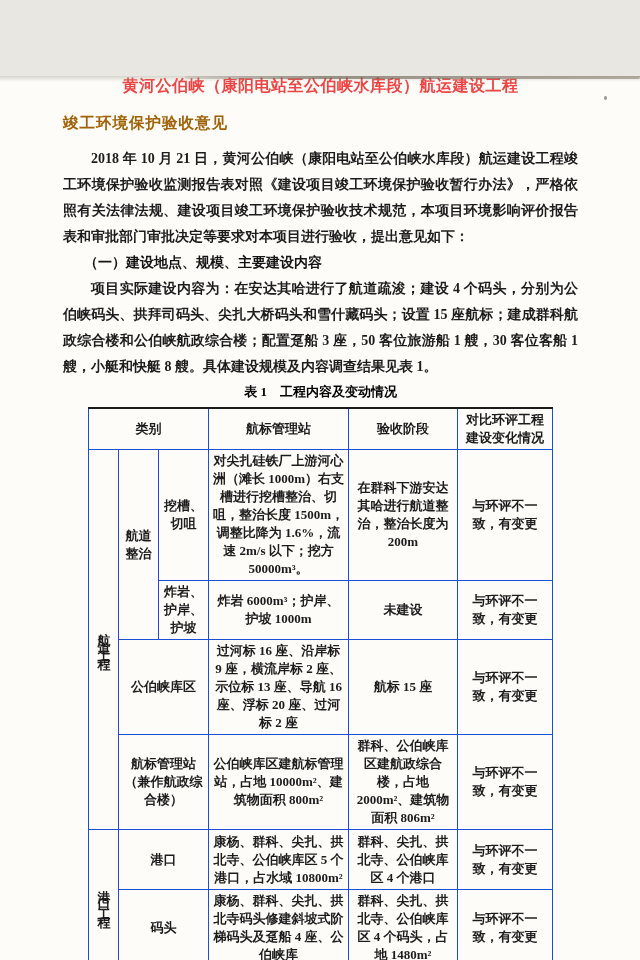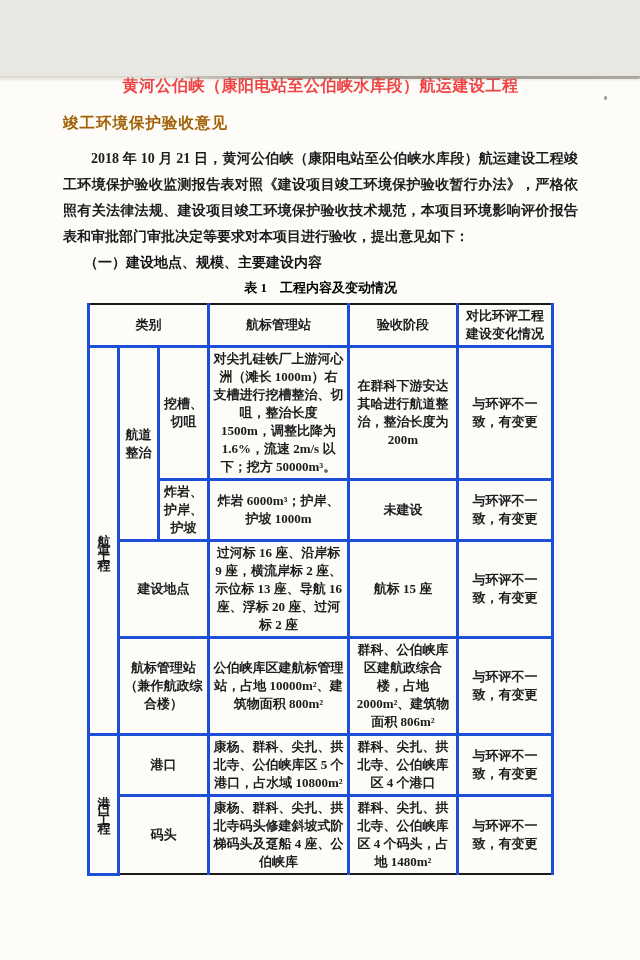--- a/index.html
+++ b/index.html
@@ -72,21 +72,21 @@
   table.main{
     border-collapse:collapse;
     table-layout:fixed;
     margin:0 auto;
     width:464px;
     font-size:13px;
     font-weight:600;
     color:#1c1c1c;
   }
   table.main td{
-    border:3px solid #1d4ed8;
+    border:1px solid #1d4ed8;
     text-align:center;
     vertical-align:middle;
     padding:2px 3px;
     line-height:18px;
     box-sizing:border-box;
   }
   table.main tr.hdr td{border-top:2.5px solid #1a1a1a;}
   table.main tr.last td{border-bottom:2.5px solid #1a1a1a;}
   td.vert{
     writing-mode:vertical-lr;
@@ -110,20 +110,21 @@
   <div class="scan-top-line"></div>
   <div class="scan-dot"></div>
 
   <div class="doc-title1">黄河公伯峡（康阳电站至公伯峡水库段）航运建设工程</div>
   <div class="doc-title2">竣工环境保护验收意见</div>
 
   <p class="para">2018 年 10 月 21 日，黄河公伯峡（康阳电站至公伯峡水库段）航运建设工程竣工环境保护验收监测报告表对照《建设项目竣工环境保护验收暂行办法》，严格依照有关法律法规、建设项目竣工环境保护验收技术规范，本项目环境影响评价报告表和审批部门审批决定等要求对本项目进行验收，提出意见如下：</p>
 
   <div class="h2">（一）建设地点、规模、主要建设内容</div>
 
+  <p class="para">项目实际建设内容为：在安达其哈进行了航道疏浚；建设 4 个码头，分别为公伯峡码头、拱拜司码头、尖扎大桥码头和雪什藏码头；设置 15 座航标；建成群科航政综合楼和公伯峡航政综合楼；配置趸船 3 座，50 客位旅游船 1 艘，30 客位客船 1 艘，小艇和快艇 8 艘。具体建设规模及内容调查结果见表 1。</p>
 
   <div class="tbl-caption">表 1　工程内容及变动情况</div>
 
   <table class="main">
     <colgroup>
       <col style="width:30px">
         <col style="width:40px">
         <col style="width:50px">
       <col style="width:140px">
         <col style="width:109px">
@@ -144,21 +145,21 @@
         <td>在群科下游安达其哈进行航道整治，整治长度为 200m</td>
         <td>与环评不一致，有变更</td>
       </tr>
       <tr class="h-r2">
         <td>炸岩、护岸、护坡</td>
         <td>炸岩 6000m³；护岸、护坡 1000m</td>
         <td>未建设</td>
         <td>与环评不一致，有变更</td>
       </tr>
       <tr class="h-r3">
-        <td colspan="2">建设地点</td>
+        <td colspan="2">公伯峡库区</td>
         <td>过河标 16 座、沿岸标 9 座，横流岸标 2 座、示位标 13 座、导航 16 座、浮标 20 座、过河标 2 座</td>
         <td>航标 15 座</td>
         <td>与环评不一致，有变更</td>
       </tr>
       <tr class="h-r4">
         <td colspan="2">航标管理站（兼作航政综合楼）</td>
         <td>公伯峡库区建航标管理站，占地 10000m²、建筑物面积 800m²</td>
         <td>群科、公伯峡库区建航政综合楼，占地 2000m²、建筑物面积 806m²</td>
         <td>与环评不一致，有变更</td>
       </tr>

